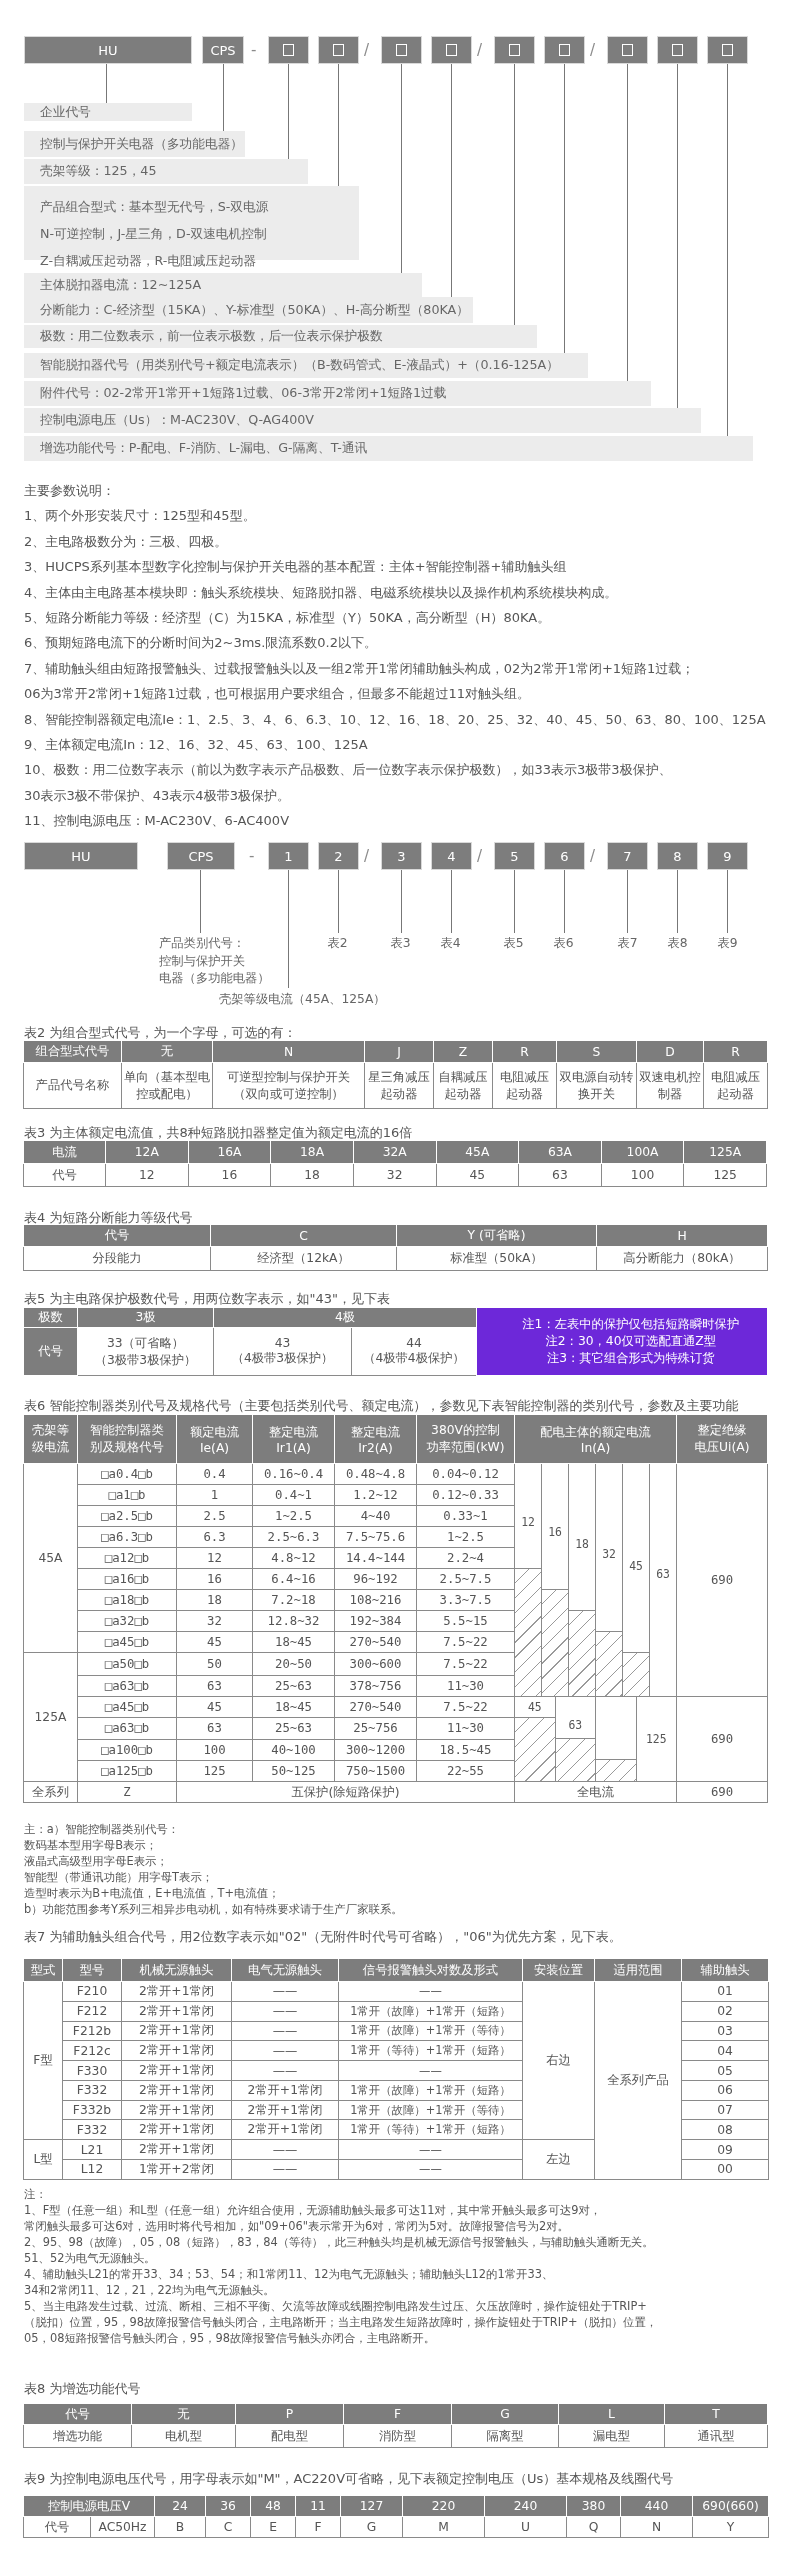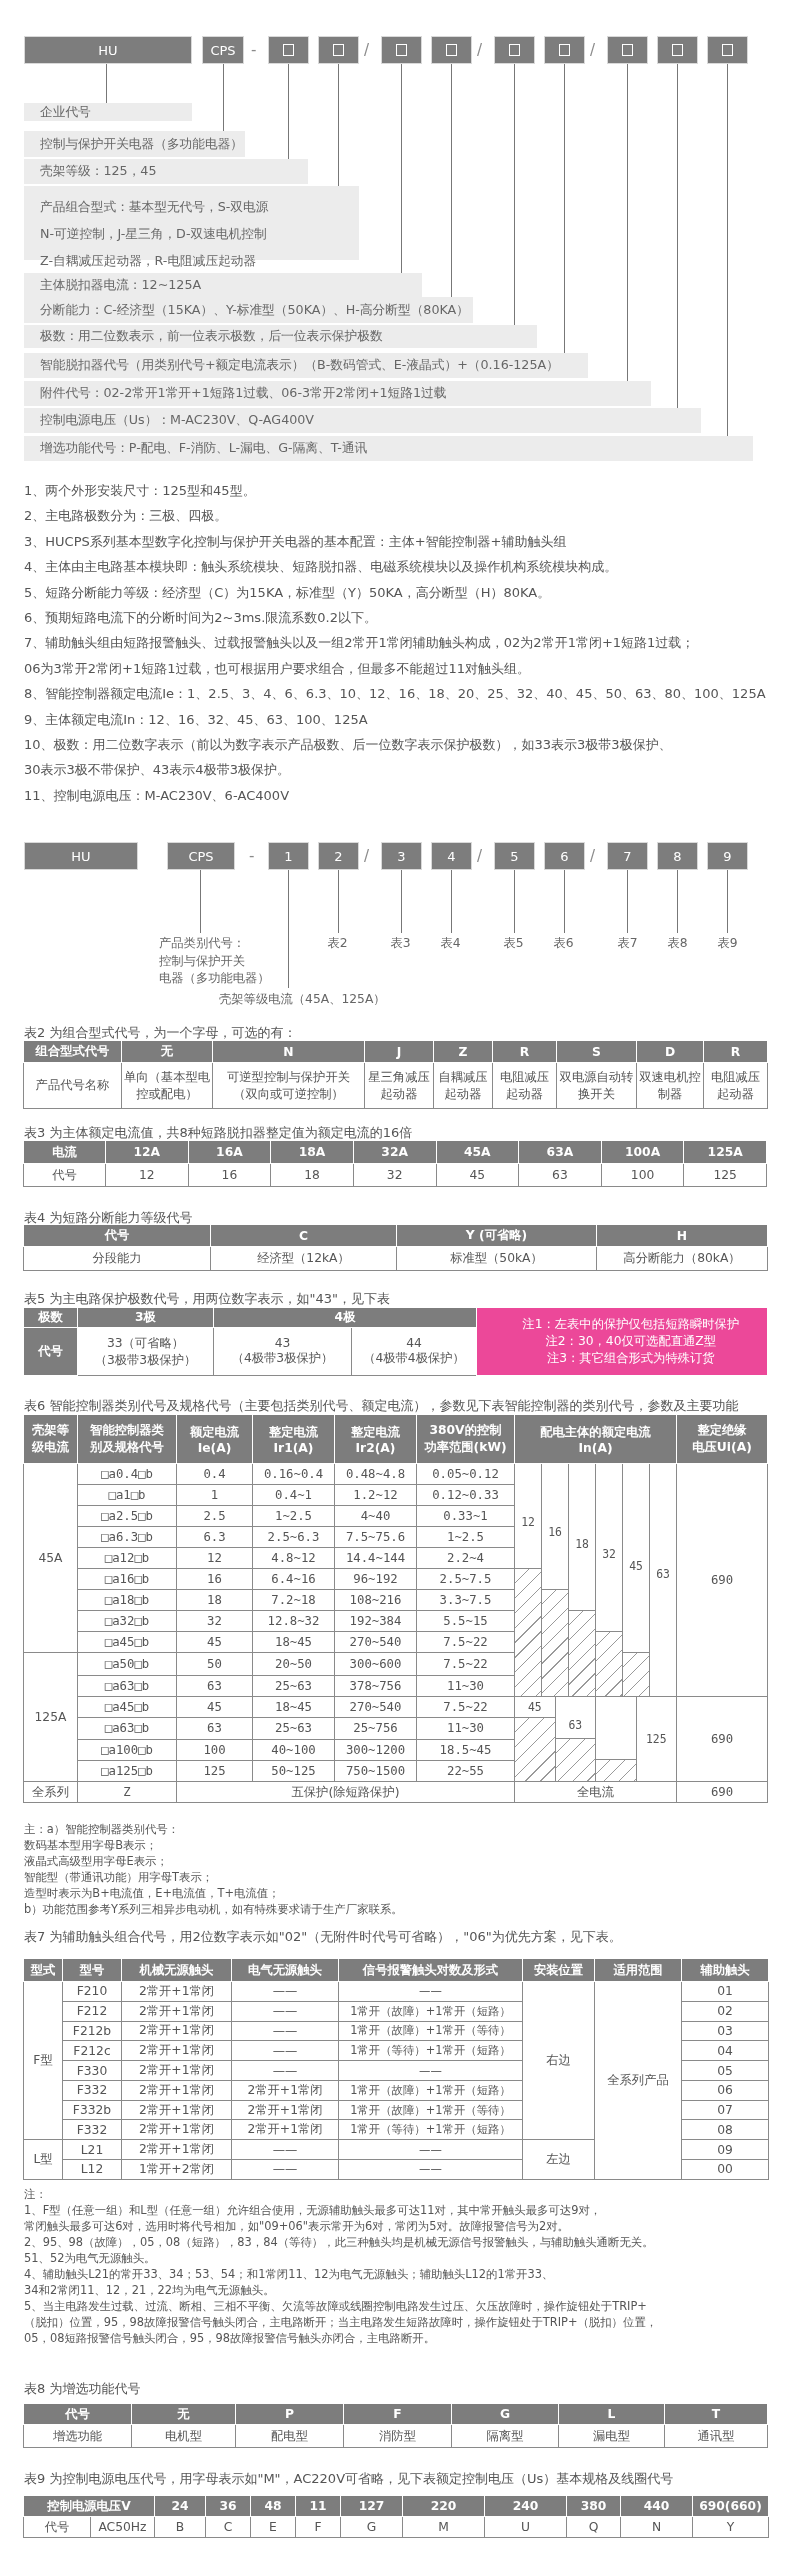--- a/index.html
+++ b/index.html
@@ -17,22 +17,22 @@
   .glabel.multi{display:block;padding-top:7px;line-height:27px;}
   .plain{position:absolute;color:#666;font-size:12.3px;line-height:17.5px;}
   .tref{position:absolute;color:#666;font-size:12.3px;width:35px;text-align:center;}
   .params{position:absolute;left:24px;top:478px;width:754px;font-size:13px;line-height:25.4px;color:#555;}
   .sec-title{position:absolute;left:24px;font-size:13px;color:#555;white-space:nowrap;}
   
   table.dt{position:absolute;left:23px;width:744px;border-collapse:collapse;table-layout:fixed;}
   .dt td,.dt th{border:0.9px solid #8a8a8a;text-align:center;vertical-align:middle;
                 font-size:12.3px;color:#555;padding:0.9px 1.8px;overflow:hidden;box-sizing:border-box;}
   .hd{background:#7d7d7d;color:#fff !important;border:0.9px solid #fff !important;
-      font-weight:bold;white-space:pre-line;}
-  .t5note{background:#ec4899;color:#fff !important;border:0.9px solid #fff !important;
+      font-weight:normal;white-space:pre-line;}
+  .t5note{background:#6d28d9;color:#fff !important;border:0.9px solid #fff !important;
           text-align:right;padding-left:19.3px !important;font-size:12px;line-height:16.7px;}
   .pre{white-space:pre-line;}
   .mono{font-family:"DejaVu Sans Mono","Liberation Mono",monospace;font-size:11.4px;}
   .gsep{border-top:1.8px solid #9a9a9a !important;}
   
   .stairtd{padding:0 !important;vertical-align:top;}
   .stair{display:flex;width:100%;height:100%;}
   .strip{flex:1;display:flex;flex-direction:column;position:relative;}
   .strip.brd{border-right:0.9px solid #8a8a8a;}
   .wpart{background:#fff;border-bottom:0.9px solid #8a8a8a;box-sizing:border-box;}
@@ -105,20 +105,21 @@
     <div class="glabel" style="left:24px;top:273px;width:398px;height:24px">主体脱扣器电流：12~125A</div>
     <div class="glabel" style="left:24px;top:297px;width:449px;height:26px">分断能力：C-经济型（15KA）、Y-标准型（50KA）、H-高分断型（80KA）</div>
     <div class="glabel" style="left:24px;top:325px;width:513px;height:23px">极数：用二位数表示，前一位表示极数，后一位表示保护极数</div>
     <div class="glabel" style="left:24px;top:353px;width:564px;height:25.4px">智能脱扣器代号（用类别代号+额定电流表示）（B-数码管式、E-液晶式）+（0.16-125A）</div>
     <div class="glabel" style="left:24px;top:381px;width:627px;height:24.6px">附件代号：02-2常开1常开+1短路1过载、06-3常开2常闭+1短路1过载</div>
     <div class="glabel" style="left:24px;top:408px;width:677px;height:25.4px">控制电源电压（Us）：M-AC230V、Q-AG400V</div>
     <div class="glabel" style="left:24px;top:436px;width:729px;height:25.4px">增选功能代号：P-配电、F-消防、L-漏电、G-隔离、T-通讯</div>
   </div>
 
   <div class="params">
+    <div>主要参数说明：</div>
     <div>1、两个外形安装尺寸：125型和45型。</div>
     <div>2、主电路极数分为：三极、四极。</div>
     <div>3、HUCPS系列基本型数字化控制与保护开关电器的基本配置：主体+智能控制器+辅助触头组</div>
     <div>4、主体由主电路基本模块即：触头系统模块、短路脱扣器、电磁系统模块以及操作机构系统模块构成。</div>
     <div>5、短路分断能力等级：经济型（C）为15KA，标准型（Y）50KA，高分断型（H）80KA。</div>
     <div>6、预期短路电流下的分断时间为2~3ms.限流系数0.2以下。</div>
     <div>7、辅助触头组由短路报警触头、过载报警触头以及一组2常开1常闭辅助触头构成，02为2常开1常闭+1短路1过载；</div>
     <div>06为3常开2常闭+1短路1过载，也可根据用户要求组合，但最多不能超过11对触头组。</div>
     <div>8、智能控制器额定电流Ie：1、2.5、3、4、6、6.3、10、12、16、18、20、25、32、40、45、50、63、80、100、125A</div>
     <div>9、主体额定电流In：12、16、32、45、63、100、125A</div>
@@ -327,21 +328,21 @@
 In(A)</td>
       <td class="hd">整定绝缘
 电压Ui(A)</td>
     </tr>
     <tr style="height:21px">
       <td rowspan="9">45A</td>
       <td class="mono">□a0.4□b</td>
       <td class="mono">0.4</td>
       <td class="mono">0.16~0.4</td>
       <td class="mono">0.48~4.8</td>
-      <td class="mono">0.05~0.12</td>
+      <td class="mono">0.04~0.12</td>
       <td class="stairtd" rowspan="11">
         <div class="stair" style="height:232px">
           <div class="strip brd">
                 <div class="wpart" style="height:105px"></div>
                 <div class="hpart"></div>
                 <div class="num" style="top:51px">12</div>
               </div>
           <div class="strip brd">
                 <div class="wpart" style="height:126px"></div>
                 <div class="hpart"></div>

